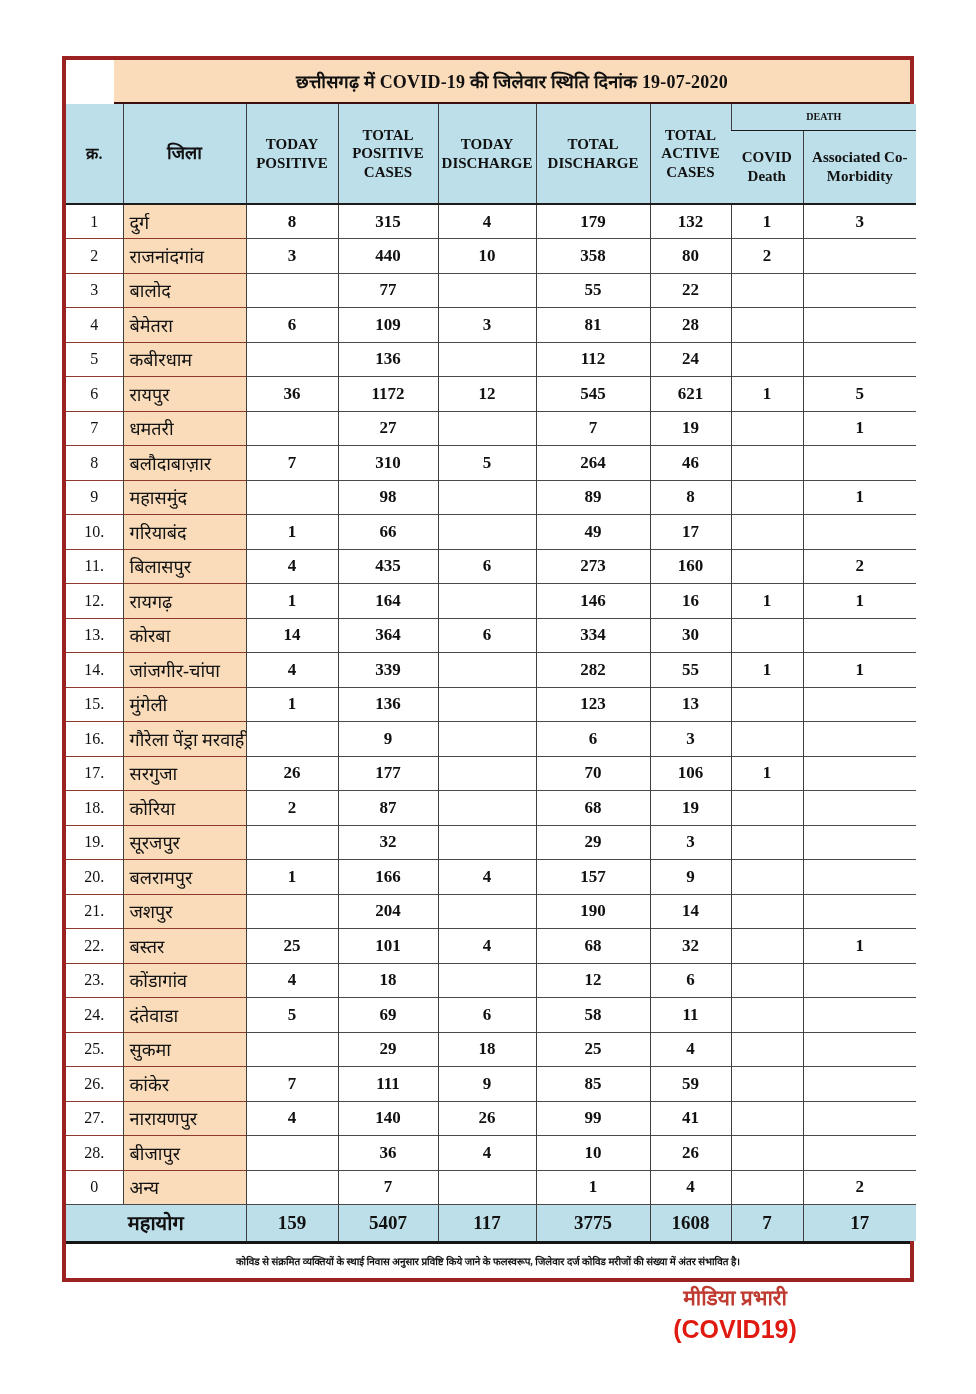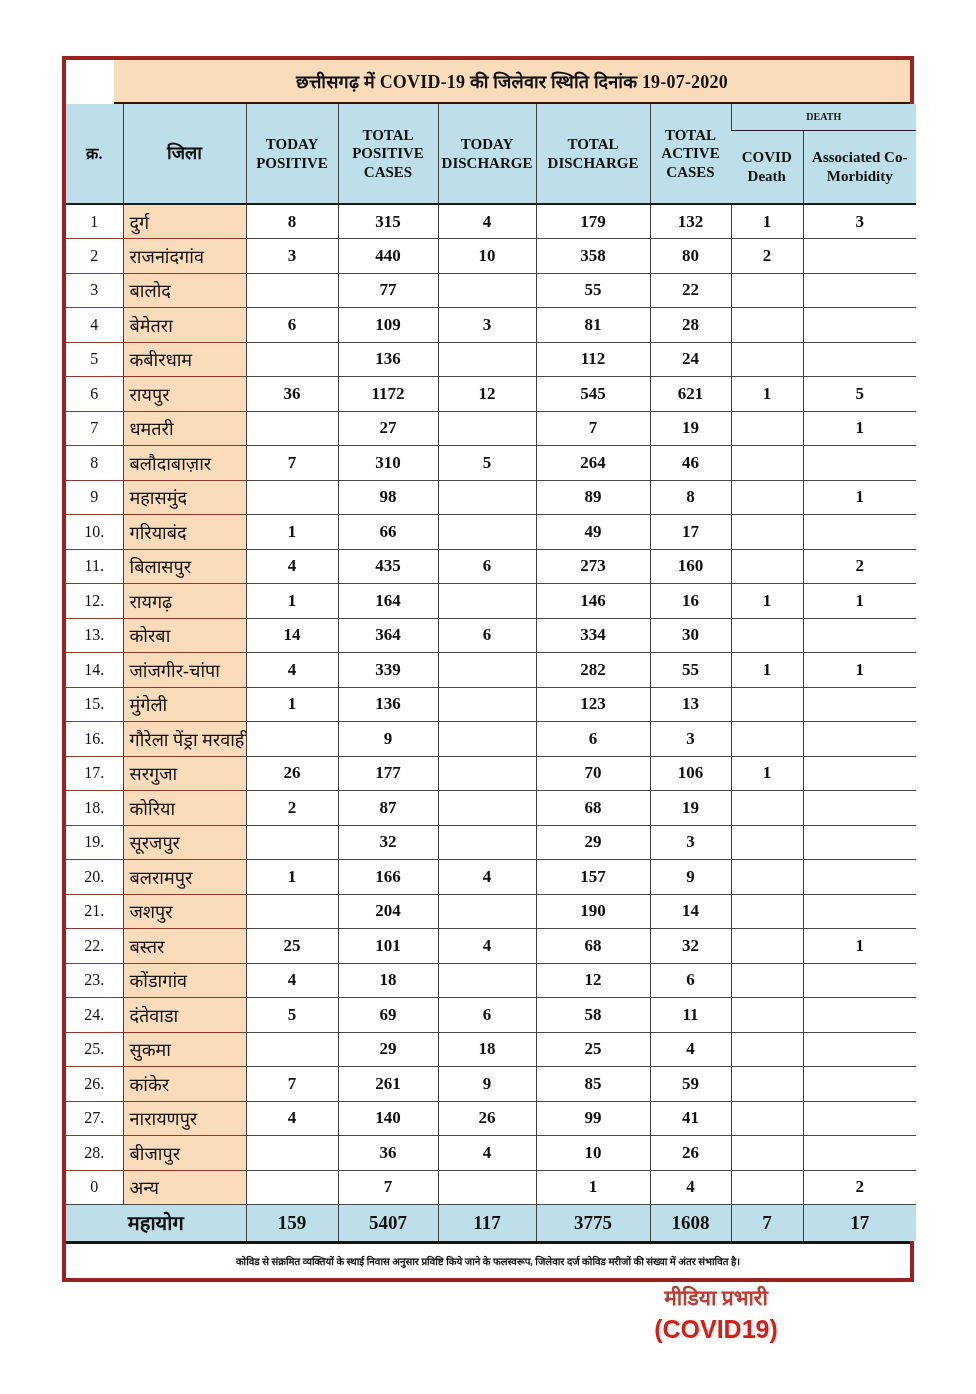--- a/index.html
+++ b/index.html
@@ -80,21 +80,21 @@
   tfoot td.total-label{font-size:20px;}
   .footnote{
     border-top:3px solid #151515;
     background:#fff;
     height:34px;
     display:flex;align-items:center;justify-content:center;
     font-weight:bold;font-size:10px;
     white-space:nowrap;
   }
   .signature{
-    position:absolute;left:516px;top:1284px;width:400px;
+    position:absolute;left:535px;top:1284px;width:400px;
     text-align:center;
   }
   .sig1,.sig2{
     color:var(--signature_red);
     font-weight:bold;font-size:21px;line-height:29px;
   }
   .sig3{
     color:var(--covid_red);
     font-weight:bold;font-size:25px;line-height:32px;
     font-family:Liberation Sans, sans-serif;
@@ -409,21 +409,21 @@
     <td class="num">18</td>
     <td class="num">25</td>
     <td class="num">4</td>
     <td class="num"></td>
     <td class="num"></td>
   </tr>
           <tr>
     <td class="serial">26.</td>
     <td class="district">कांकेर</td>
     <td class="num">7</td>
-    <td class="num">261</td>
+    <td class="num">111</td>
     <td class="num">9</td>
     <td class="num">85</td>
     <td class="num">59</td>
     <td class="num"></td>
     <td class="num"></td>
   </tr>
           <tr>
     <td class="serial">27.</td>
     <td class="district">नारायणपुर</td>
     <td class="num">4</td>

